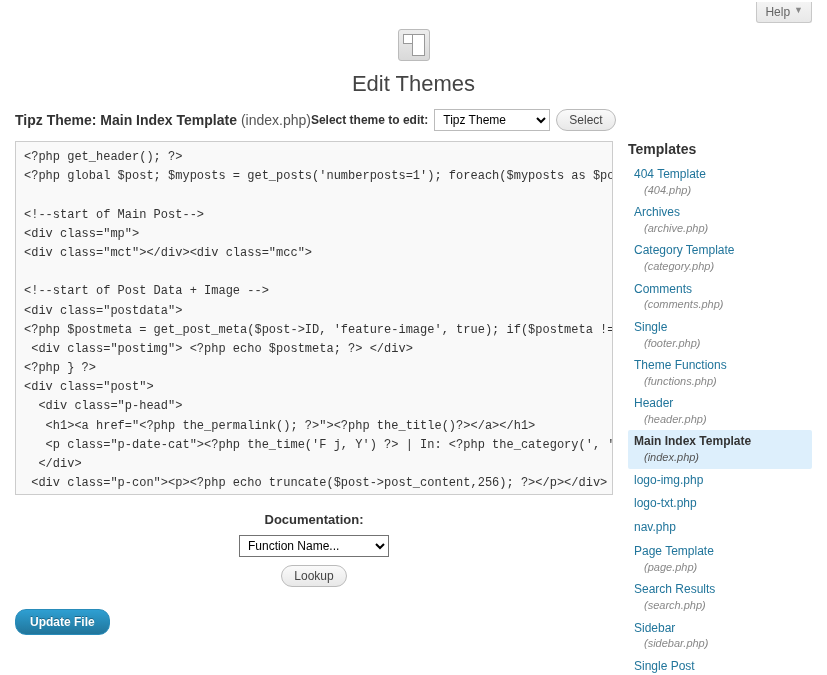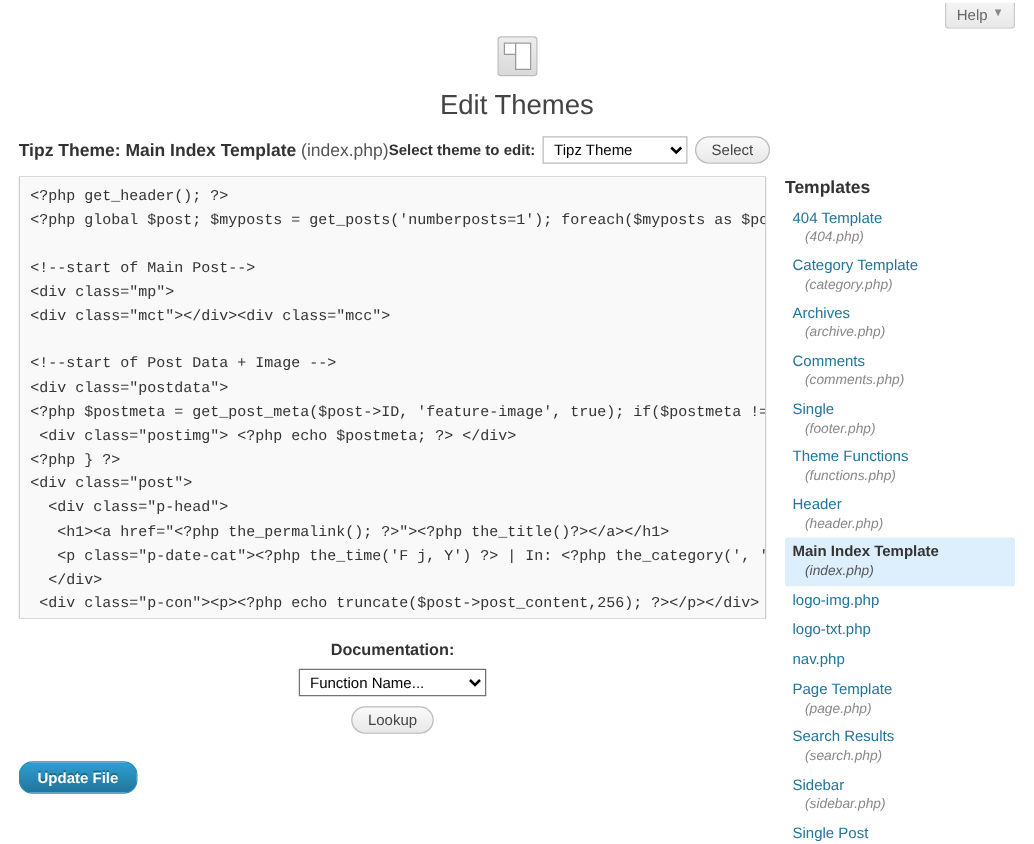--- a/index.html
+++ b/index.html
@@ -271,22 +271,22 @@
       <button class="lookup-btn">Lookup</button>
     </div>
 
     <button class="update-btn">Update File</button>
   </div>
 
   <div class="sidebar">
     <h3>Templates</h3>
     <ul class="tmpl-list" id="templates-list">
         <li><a>404 Template</a><span class="filename">(404.php)</span></li>
+        <li><a>Archives</a><span class="filename">(archive.php)</span></li>
         <li><a>Category Template</a><span class="filename">(category.php)</span></li>
-        <li><a>Archives</a><span class="filename">(archive.php)</span></li>
         <li><a>Comments</a><span class="filename">(comments.php)</span></li>
         <li><a>Single</a><span class="filename">(footer.php)</span></li>
         <li><a>Theme Functions</a><span class="filename">(functions.php)</span></li>
         <li><a>Header</a><span class="filename">(header.php)</span></li>
         <li class="active"><a>Main Index Template</a><span class="filename">(index.php)</span></li>
         <li><a>logo-img.php</a></li>
         <li><a>logo-txt.php</a></li>
         <li><a>nav.php</a></li>
         <li><a>Page Template</a><span class="filename">(page.php)</span></li>
         <li><a>Search Results</a><span class="filename">(search.php)</span></li>

